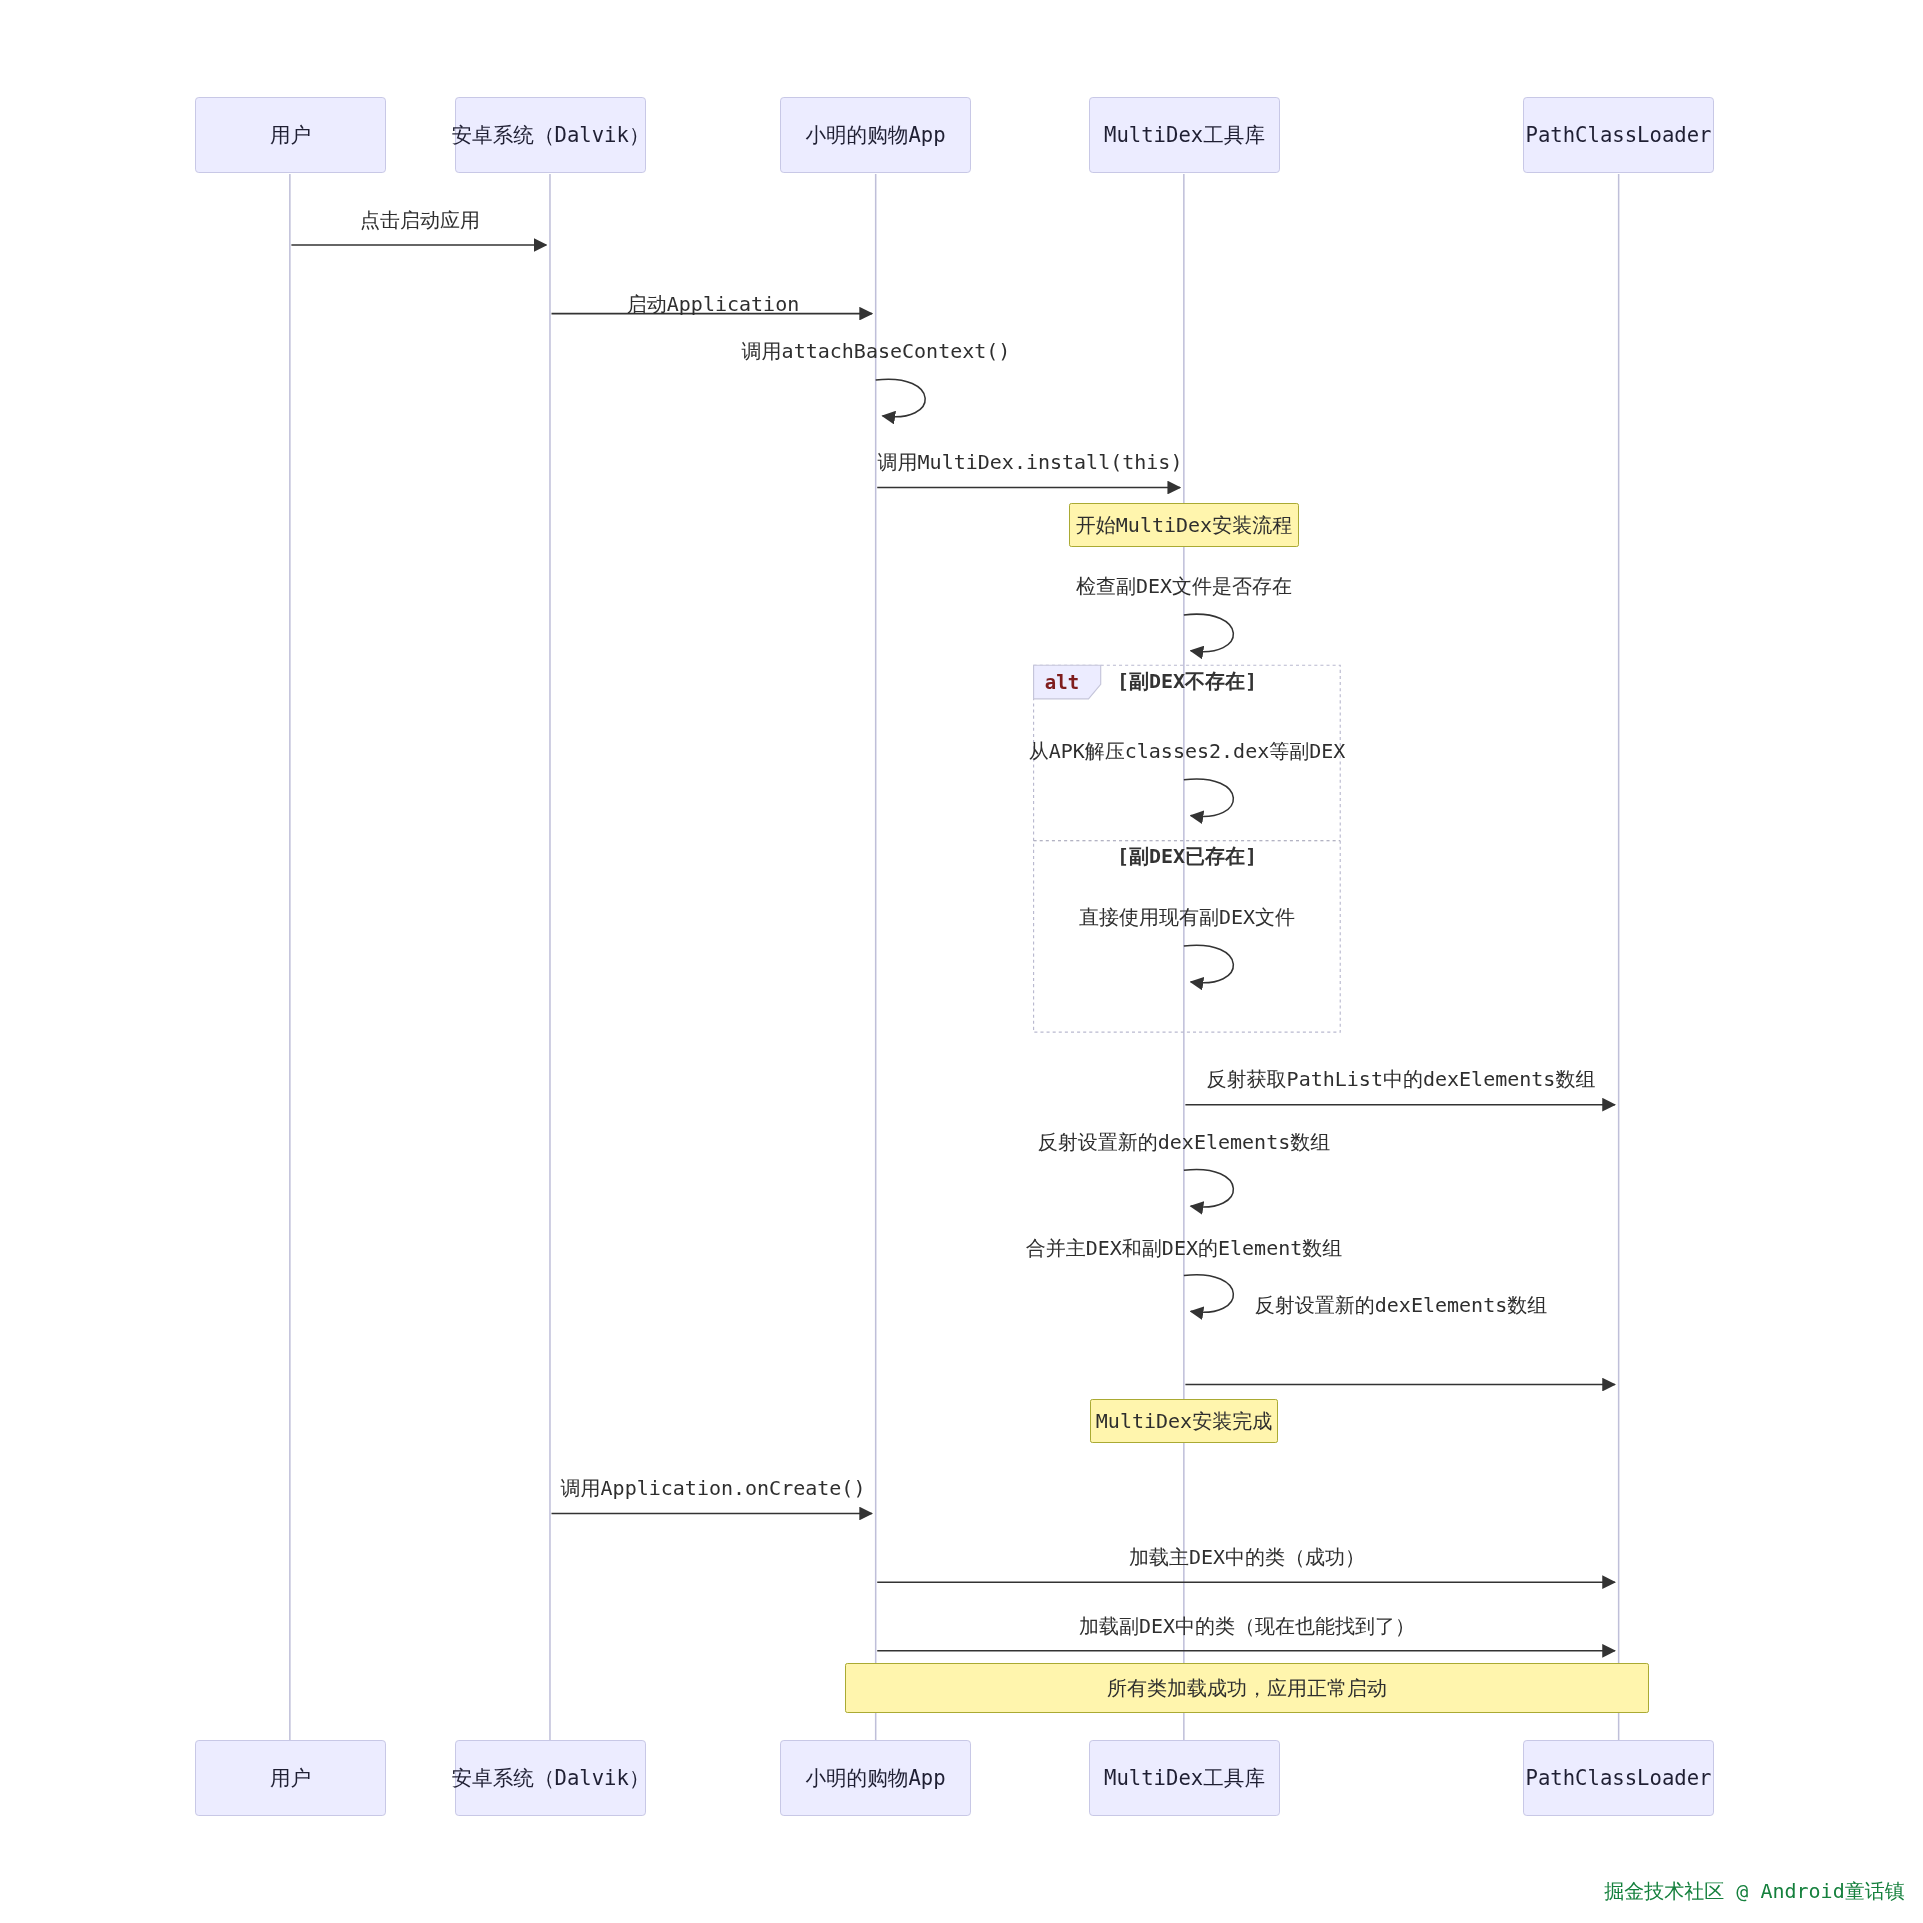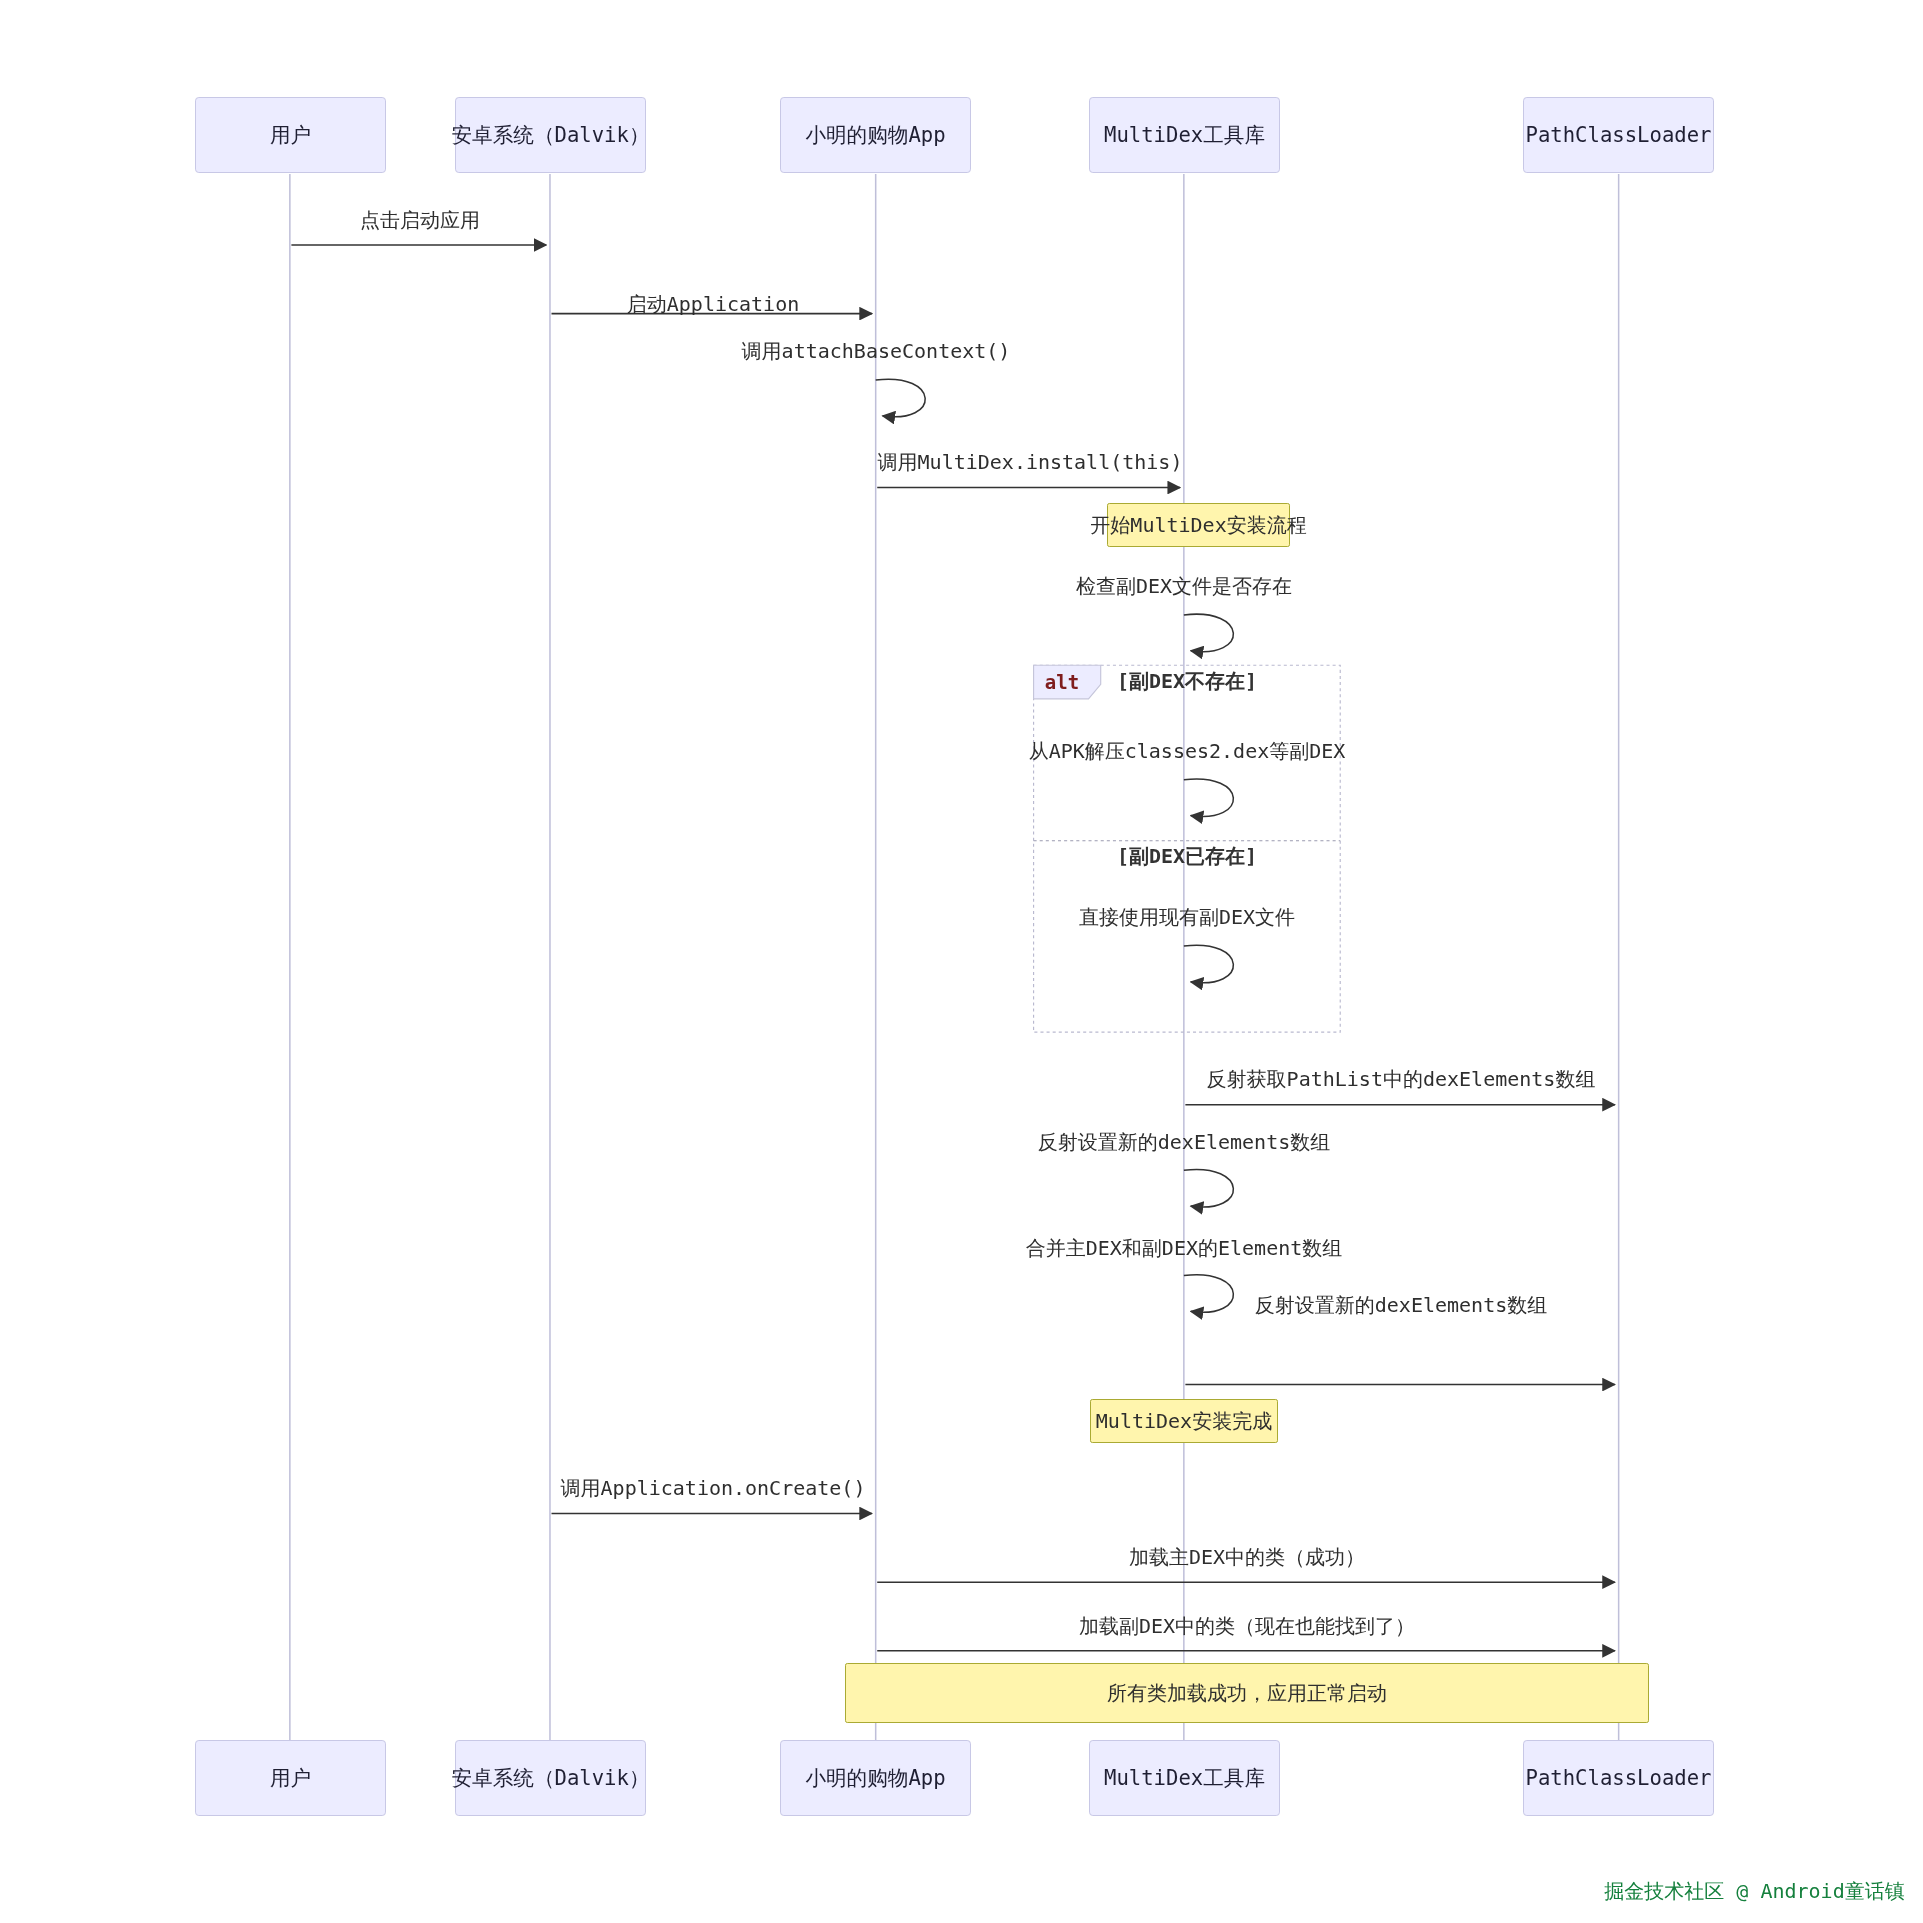--- a/index.html
+++ b/index.html
@@ -143,20 +143,20 @@
   <div class="msg-label" style="left:1184px; top:1248px;">合并主DEX和副DEX的Element数组</div>
   <div class="msg-label" style="left:1401px; top:1305px;">反射设置新的dexElements数组</div>
   <div class="msg-label" style="left:713px; top:1488px;">调用Application.onCreate()</div>
   <div class="msg-label" style="left:1247px; top:1557px;">加载主DEX中的类（成功）</div>
   <div class="msg-label" style="left:1247px; top:1626px;">加载副DEX中的类（现在也能找到了）</div>
 
   <div class="alt-tab-label" style="left:1062px; top:682px;">alt</div>
   <div class="msg-label cond-label" style="left:1187px; top:681px;">[副DEX不存在]</div>
   <div class="msg-label cond-label" style="left:1187px; top:856px;">[副DEX已存在]</div>
 
-  <div class="note" style="left:1107px; top:503px; width:183px; height:44px;">开始MultiDex安装流程</div>
+  <div class="note" style="left:1069px; top:503px; width:230px; height:44px;">开始MultiDex安装流程</div>
   <div class="note" style="left:1090px; top:1399px; width:188px; height:44px;">MultiDex安装完成</div>
-  <div class="note" style="left:845px; top:1663px; width:804px; height:60px;">所有类加载成功，应用正常启动</div>
+  <div class="note" style="left:845px; top:1663px; width:804px; height:50px;">所有类加载成功，应用正常启动</div>
 
   <div class="footer" style="right:18.3px; top:1878px;">掘金技术社区 @ Android童话镇</div>
 
 </div>
 
 
 </body></html>

